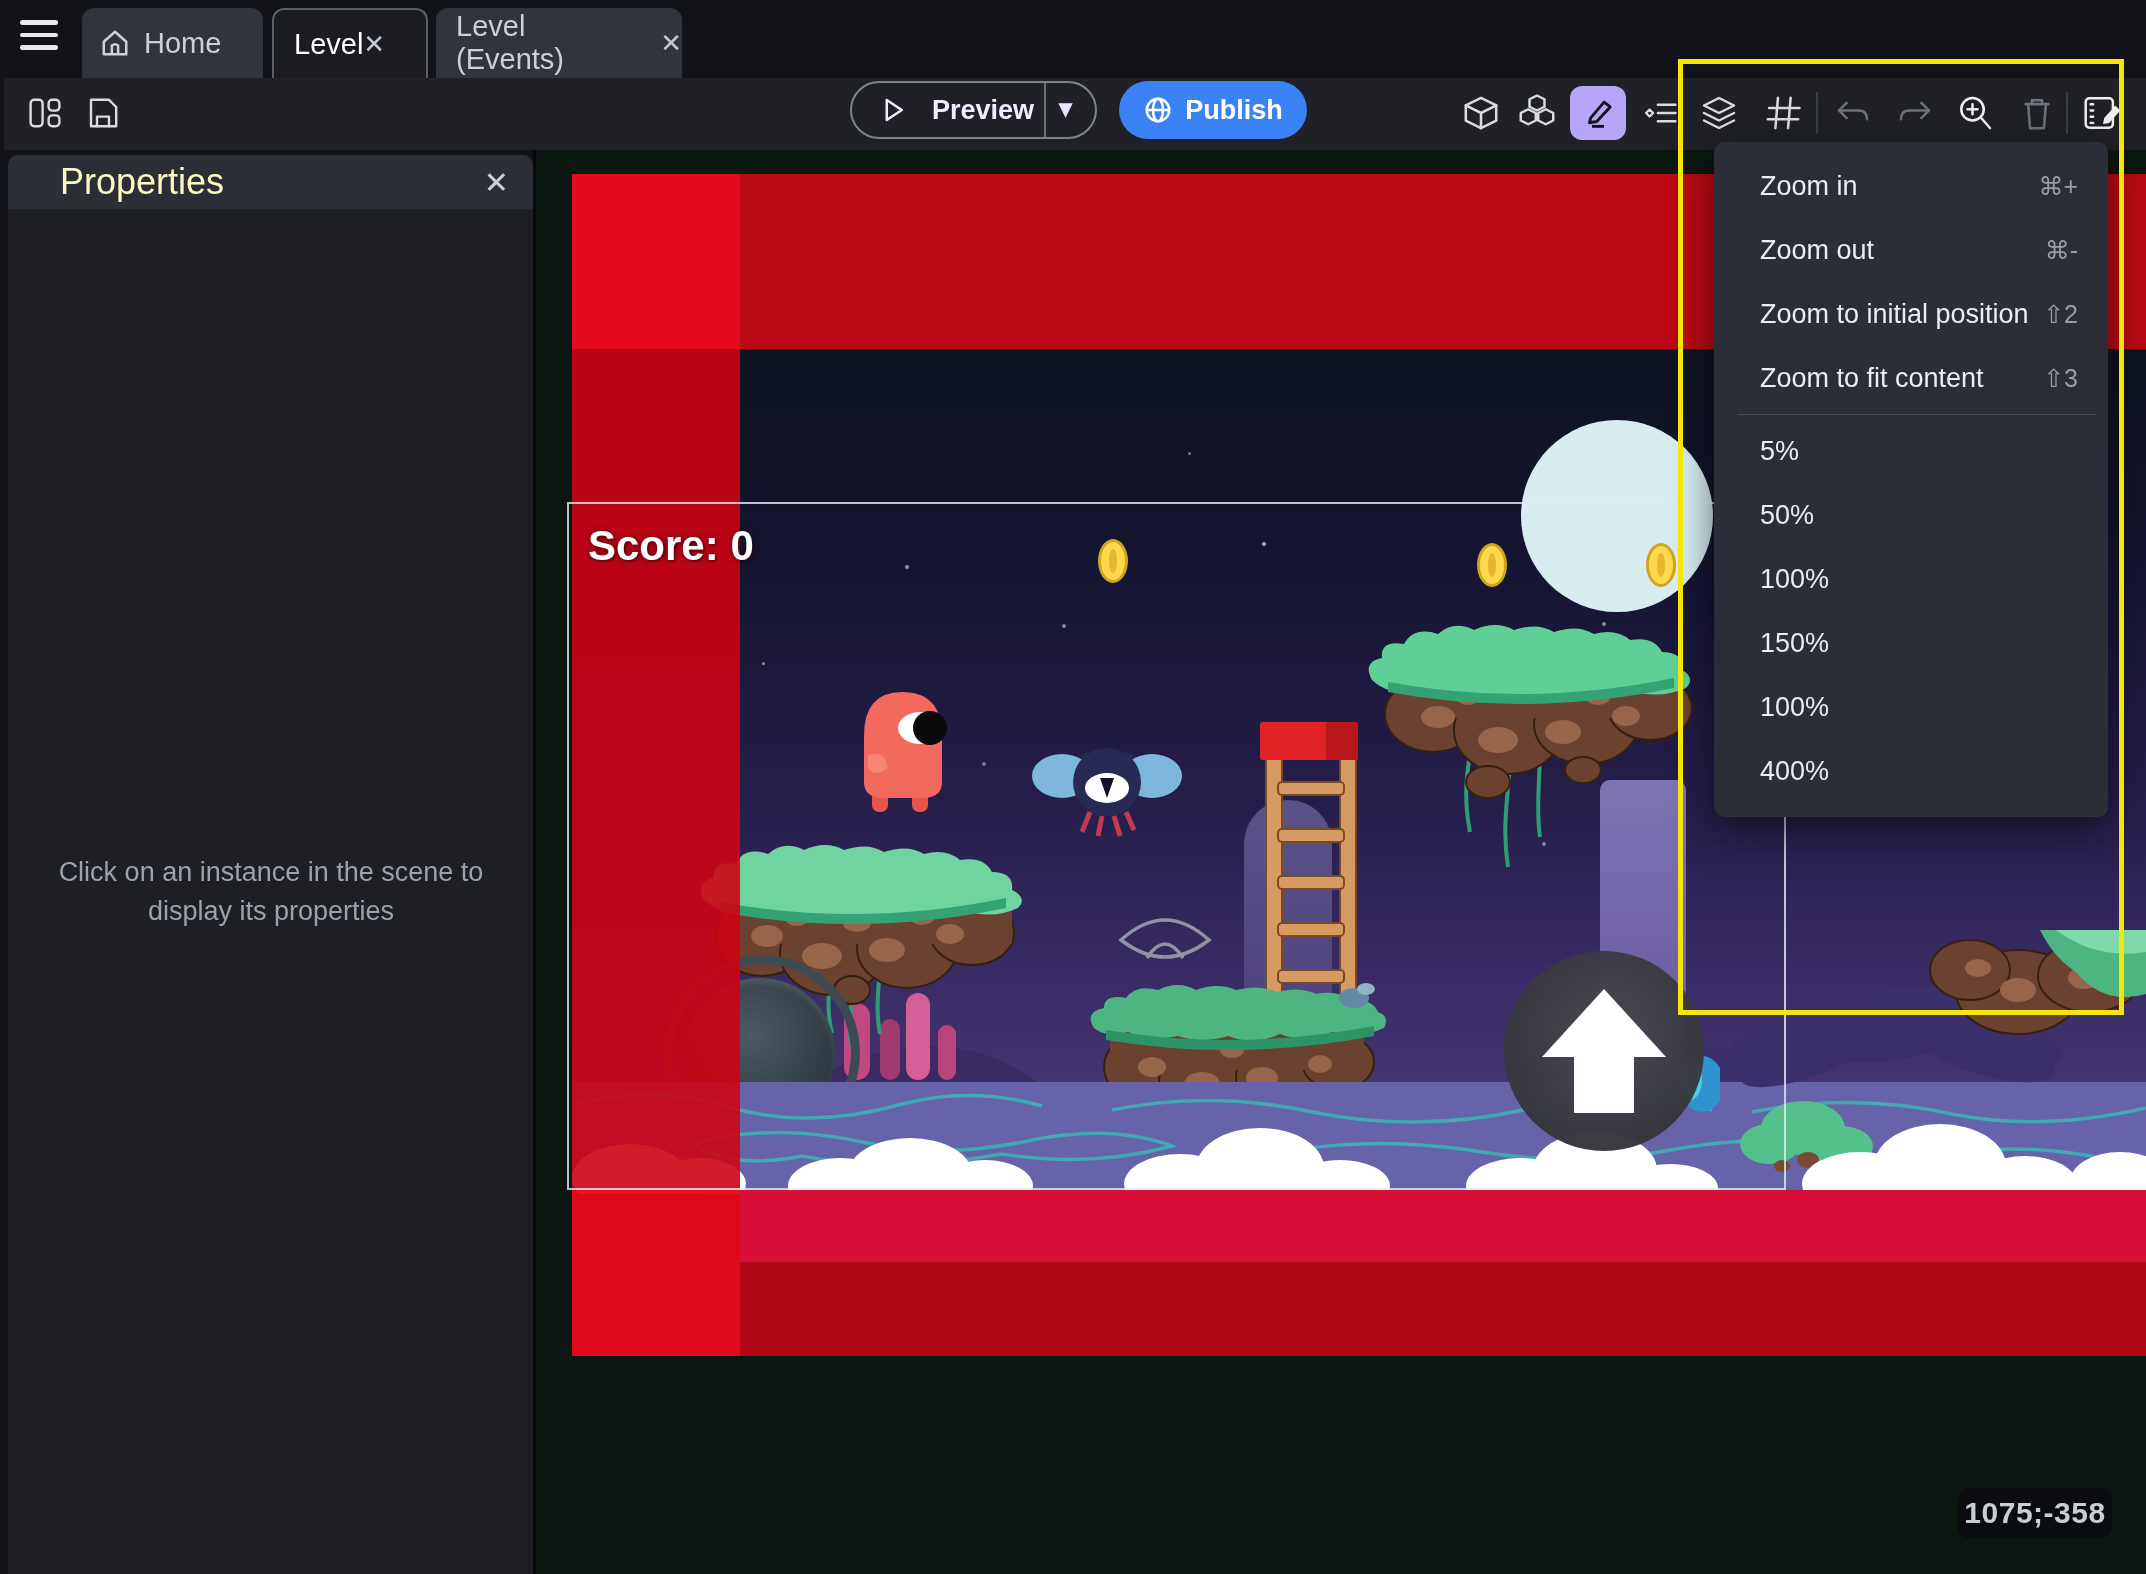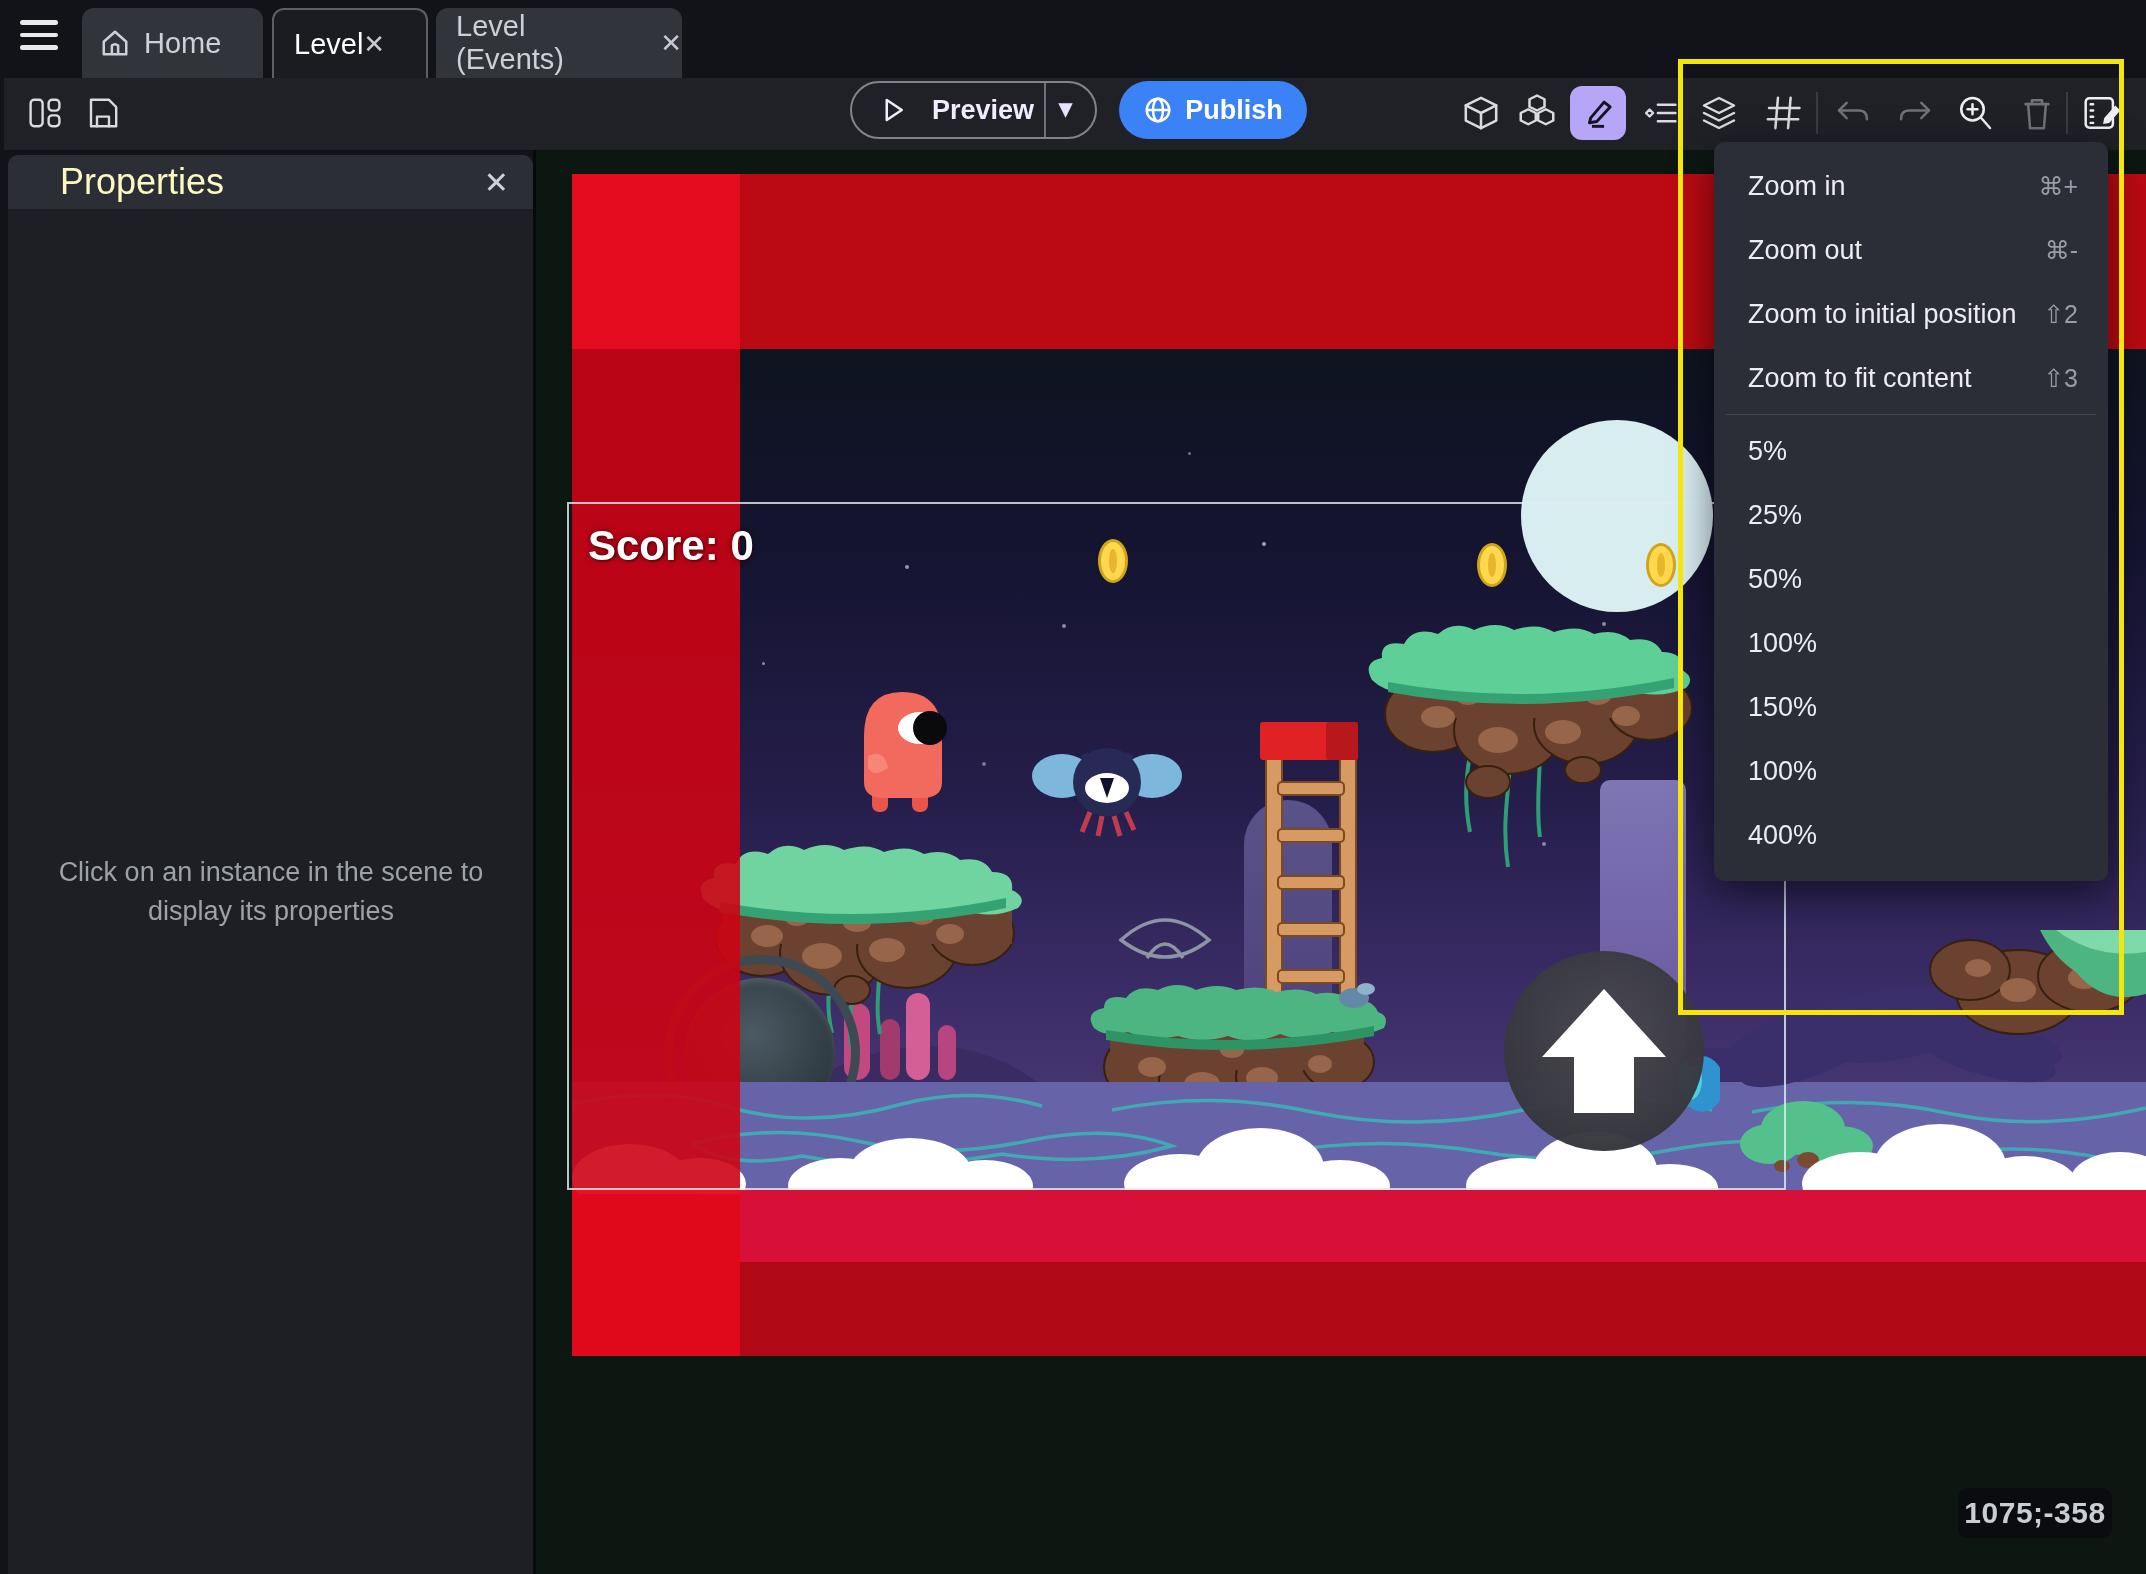--- a/index.html
+++ b/index.html
@@ -43,21 +43,21 @@
     font-size:27px; line-height:1.45; color:#9da1a9; }
 
   
   .scene-bg { position:absolute; left:536px; top:150px; right:0; bottom:0; background:#0c1712; z-index:1; }
   .panel-divider { position:absolute; left:533px; top:150px; width:3px; bottom:0; background:#08090b; z-index:2; }
   .scn { z-index:5; }
   .star { position:absolute; background:#fff; border-radius:50%; z-index:5; }
 
   
   .zoom-menu { position:absolute; left:1714px; top:142px; width:394px; background:#2b2e37; border-radius:10px;
-    box-shadow:0 12px 40px rgba(0,0,0,.55); padding:12px 0 14px 0; z-index:50; }
+    box-shadow:0 12px 40px rgba(0,0,0,.55); padding:12px 0 14px 12px; z-index:50; }
   .menu-row { height:64px; display:flex; align-items:center; justify-content:space-between; padding:0 30px 0 34px; }
   .menu-label { font-size:27px; color:#ecedf1; }
   .menu-shortcut { font-size:25px; color:#989da6; }
   .menu-row.disabled .menu-label { color:#74777e; }
   .menu-row.disabled .menu-shortcut { color:#5f6268; }
   .menu-divider { height:1px; background:#46494f; margin:4px 12px; }
 
   .yellow-box { position:absolute; left:1678px; top:59px; width:446px; height:956px;
     border:5px solid #f4e50a; z-index:60; pointer-events:none; }
   .coords-badge { position:absolute; left:1958px; top:1488px; width:154px; height:50px; background:#0a0c0f;
@@ -474,23 +474,20 @@
     </div>
     <div class="menu-row">
       <span class="menu-label">Zoom to fit content</span>
       <span class="menu-shortcut">⇧3</span>
     </div>
     <div class="menu-divider"></div>
     <div class="menu-row">
         <span class="menu-label">5%</span>
       </div>
     <div class="menu-row">
-        <span class="menu-label">25%</span>
-      </div>
-    <div class="menu-row">
         <span class="menu-label">50%</span>
       </div>
     <div class="menu-row">
         <span class="menu-label">100%</span>
       </div>
     <div class="menu-row">
         <span class="menu-label">150%</span>
       </div>
     <div class="menu-row">
         <span class="menu-label">100%</span>

